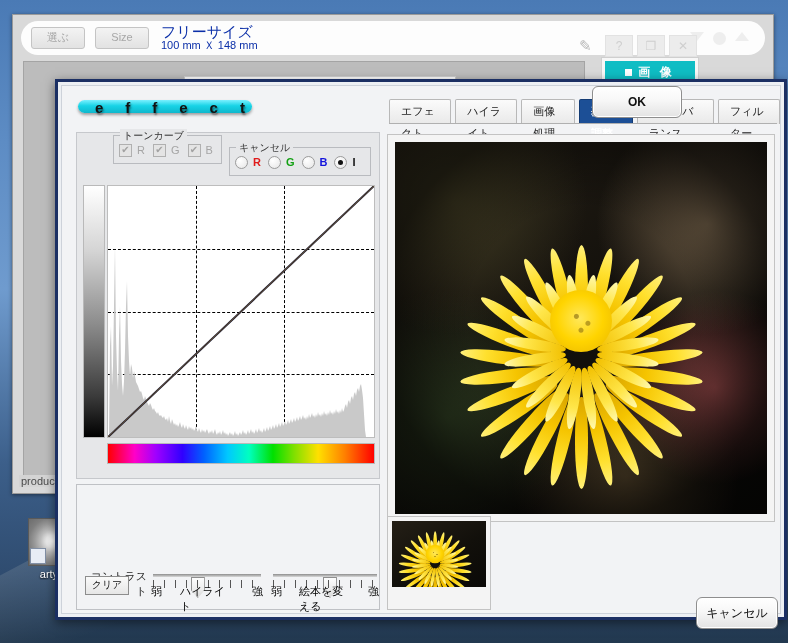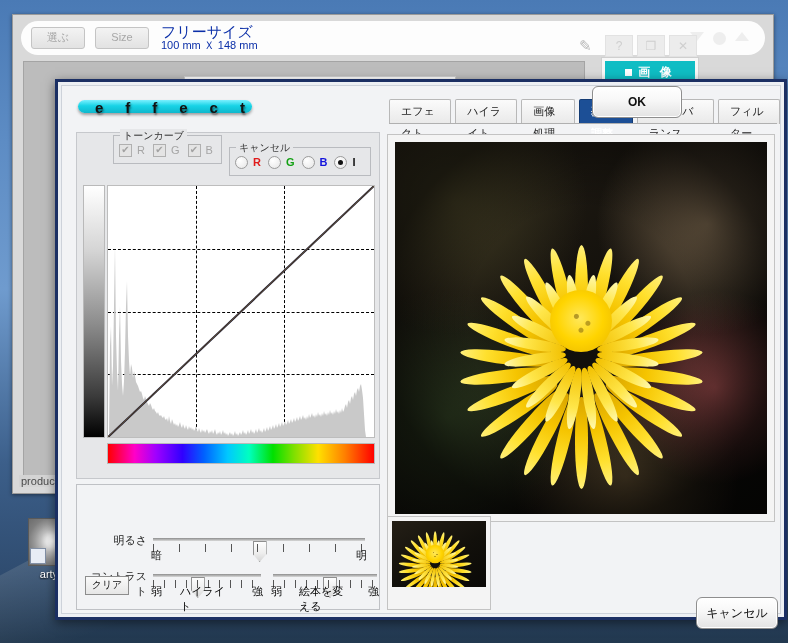--- a/index.html
+++ b/index.html
@@ -431,29 +431,20 @@
           <line x1="0" y1="251" x2="266" y2="0" stroke="#a07a3a" stroke-width="0.8" opacity="0.7"></line>
         </svg>
       </div>
       <div id="rainbow"></div>
     </div>
   </div>
 
   <div id="panel-sliders">
 
 
-    <div class="sl-row" style="top:42px;">
-      <div class="sl-name">明るさ</div>
-      <div class="track">
-        <div class="knob" style="left:47%"></div>
-      </div>
-      <div class="ticks sparse"></div>
-      <div class="endlbl l">暗</div>
-      <div class="endlbl r">明</div>
-    </div>
 
     <div class="sl-row" style="top:78px;">
       <div class="sl-name">コントラスト</div>
 
       <div class="dual" style="left:66px;width:108px;">
         <div class="track2">
           <div class="knob" style="left:35%"></div>
         </div>
         <div class="ticks2"></div>
         <div class="e-l">弱</div>

